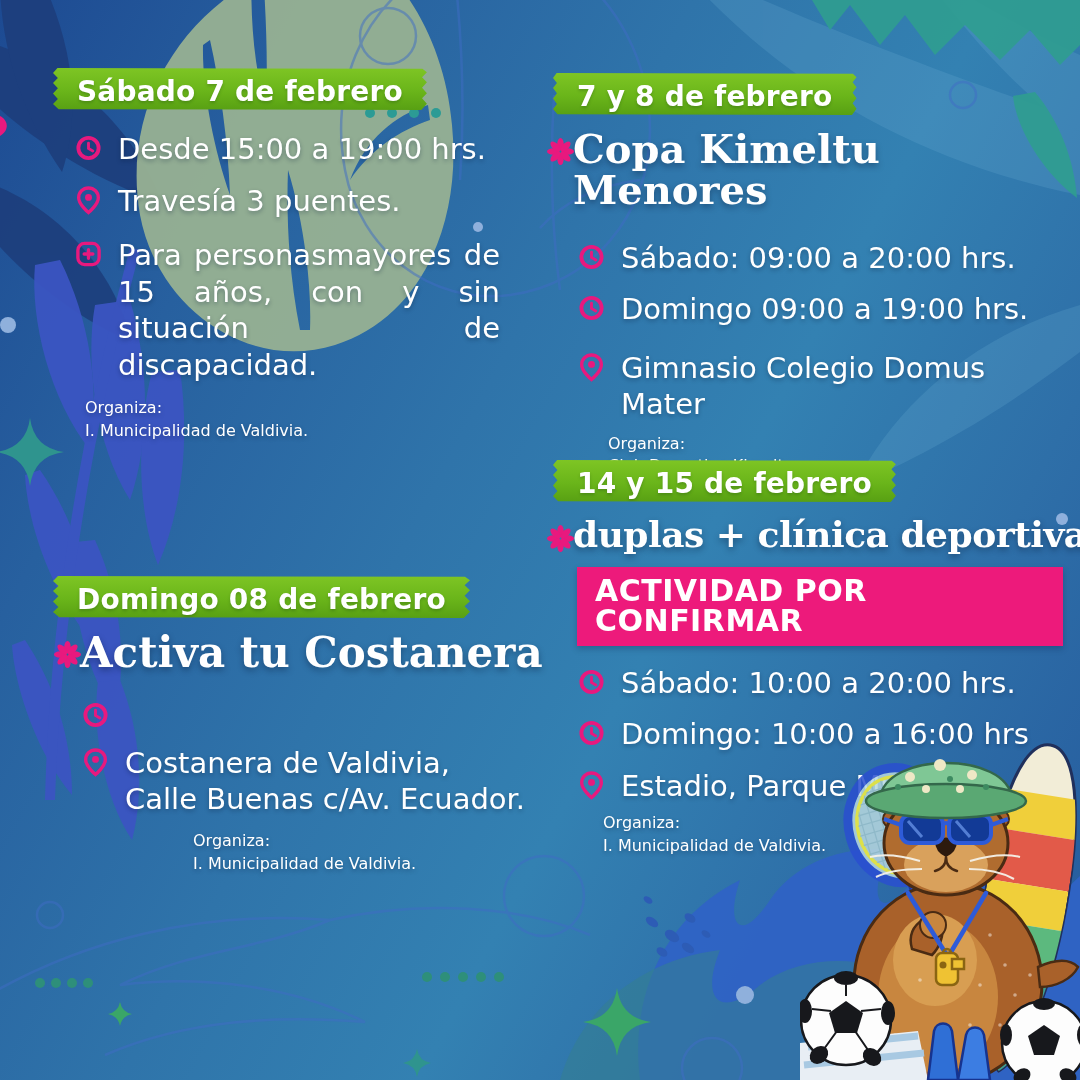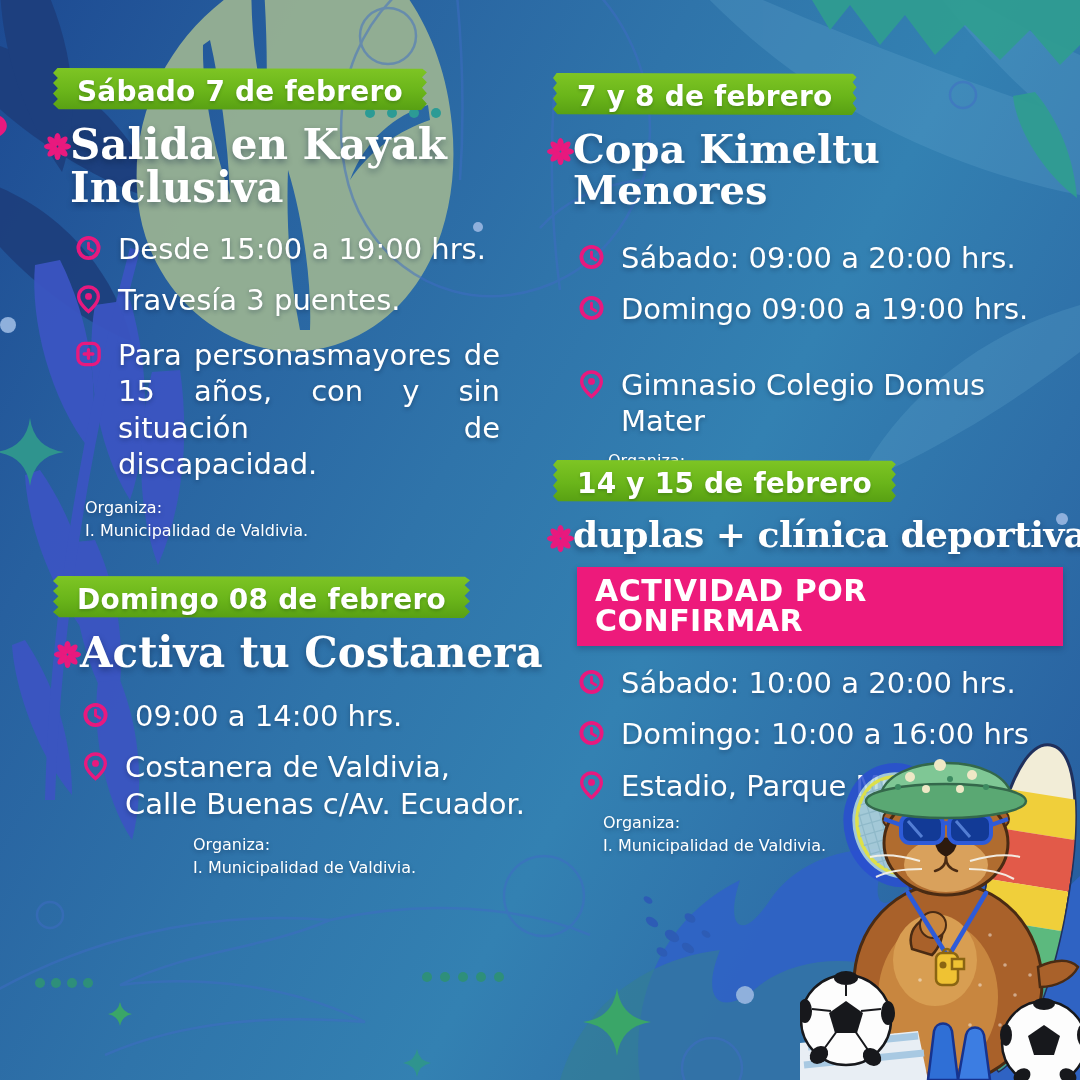--- a/index.html
+++ b/index.html
@@ -42,21 +42,21 @@
 
   .card-kayak{left:53px;top:68px;width:470px;}
   .card-kayak .title{font-size:42px;}
   .card-kayak .rows{margin-top:6px;}
   .card-kayak .row-plus{margin-top:18px;}
   .card-kayak .org{margin-left:32px;margin-top:14px;}
 
   .card-copa{left:553px;top:73px;width:500px;}
   .card-copa .title{font-size:40px;margin-left:20px;}
   .card-copa .rows{margin-left:25px;margin-top:14px;}
-  .card-copa .row-pin{margin-top:39px;}
+  .card-copa .row-pin{margin-top:22px;}
   .card-copa .org{margin-left:55px;margin-top:10px;}
 
   .card-costanera{left:53px;top:576px;width:480px;}
   .card-costanera .title{font-size:42px;margin-left:27px;}
   .card-costanera .rows{margin-left:29px;margin-top:8px;}
   .card-costanera .row-clock p{padding-left:10px;}
   .card-costanera .org{margin-left:140px;margin-top:12px;}
 
   .card-voley{left:553px;top:460px;width:510px;}
   .card-voley .title{font-size:36px;margin-left:20px;letter-spacing:-0.5px;}
@@ -162,38 +162,20 @@
         <circle cx="478" cy="227" r="5"></circle>
         <circle cx="745" cy="995" r="9"></circle>
         <circle cx="1062" cy="519" r="6"></circle>
     </g>
 
     <path fill="#e8197e" d="M0,116 C8,120 10,130 0,136 Z"></path>
   </svg>
 
   <section class="card card-kayak">
     <span class="badge">Sábado 7 de febrero</span>
-    <h2 class="title">
-      <svg class="flower" viewBox="0 0 30 30">
-          <g fill="#e8197e">
-            <ellipse cx="15" cy="7" rx="3.6" ry="7"></ellipse>
-            <ellipse cx="15" cy="23" rx="3.6" ry="7"></ellipse>
-            <ellipse cx="7" cy="15" rx="7" ry="3.6"></ellipse>
-            <ellipse cx="23" cy="15" rx="7" ry="3.6"></ellipse>
-            <g transform="rotate(45 15 15)">
-              <ellipse cx="15" cy="7" rx="3.6" ry="7"></ellipse>
-              <ellipse cx="15" cy="23" rx="3.6" ry="7"></ellipse>
-              <ellipse cx="7" cy="15" rx="7" ry="3.6"></ellipse>
-              <ellipse cx="23" cy="15" rx="7" ry="3.6"></ellipse>
-            </g>
-          </g>
-        </svg>
-      <span class="line">Salida en Kayak</span>
-      <span class="line">Inclusiva</span>
-    </h2>
     <div class="rows">
       <div class="row">
         <svg class="ic" viewBox="0 0 28 28">
             <circle cx="14" cy="14" r="10.5" fill="none" stroke="#e8197e" stroke-width="4"></circle>
             <path d="M14 9 v5.5 l4.5 2.5" stroke="#e8197e" stroke-width="3" fill="none" stroke-linecap="round"></path>
           </svg>
         <p>Desde 15:00 a 19:00 hrs.</p>
       </div>
       <div class="row">
         <svg class="ic" viewBox="0 0 28 30">
@@ -332,21 +314,20 @@
           </g>
         </svg>
       <span class="line">Activa tu Costanera</span>
     </h2>
     <div class="rows">
       <div class="row row-clock">
         <svg class="ic" viewBox="0 0 28 28">
             <circle cx="14" cy="14" r="10.5" fill="none" stroke="#e8197e" stroke-width="4"></circle>
             <path d="M14 9 v5.5 l4.5 2.5" stroke="#e8197e" stroke-width="3" fill="none" stroke-linecap="round"></path>
           </svg>
-        <p>09:00 a 14:00 hrs.</p>
       </div>
       <div class="row">
         <svg class="ic" viewBox="0 0 28 30">
             <path d="M14 2.5 C8.2 2.5 3.8 7 3.8 12.6 C3.8 19.5 14 28 14 28 C14 28 24.2 19.5 24.2 12.6 C24.2 7 19.8 2.5 14 2.5 Z" fill="none" stroke="#e8197e" stroke-width="3.5"></path>
             <circle cx="14" cy="12.3" r="3.6" fill="#e8197e"></circle>
           </svg>
         <p class="stack">
           <span>Costanera de Valdivia,</span>
           <span>Calle Buenas c/Av. Ecuador.</span>
         </p>

